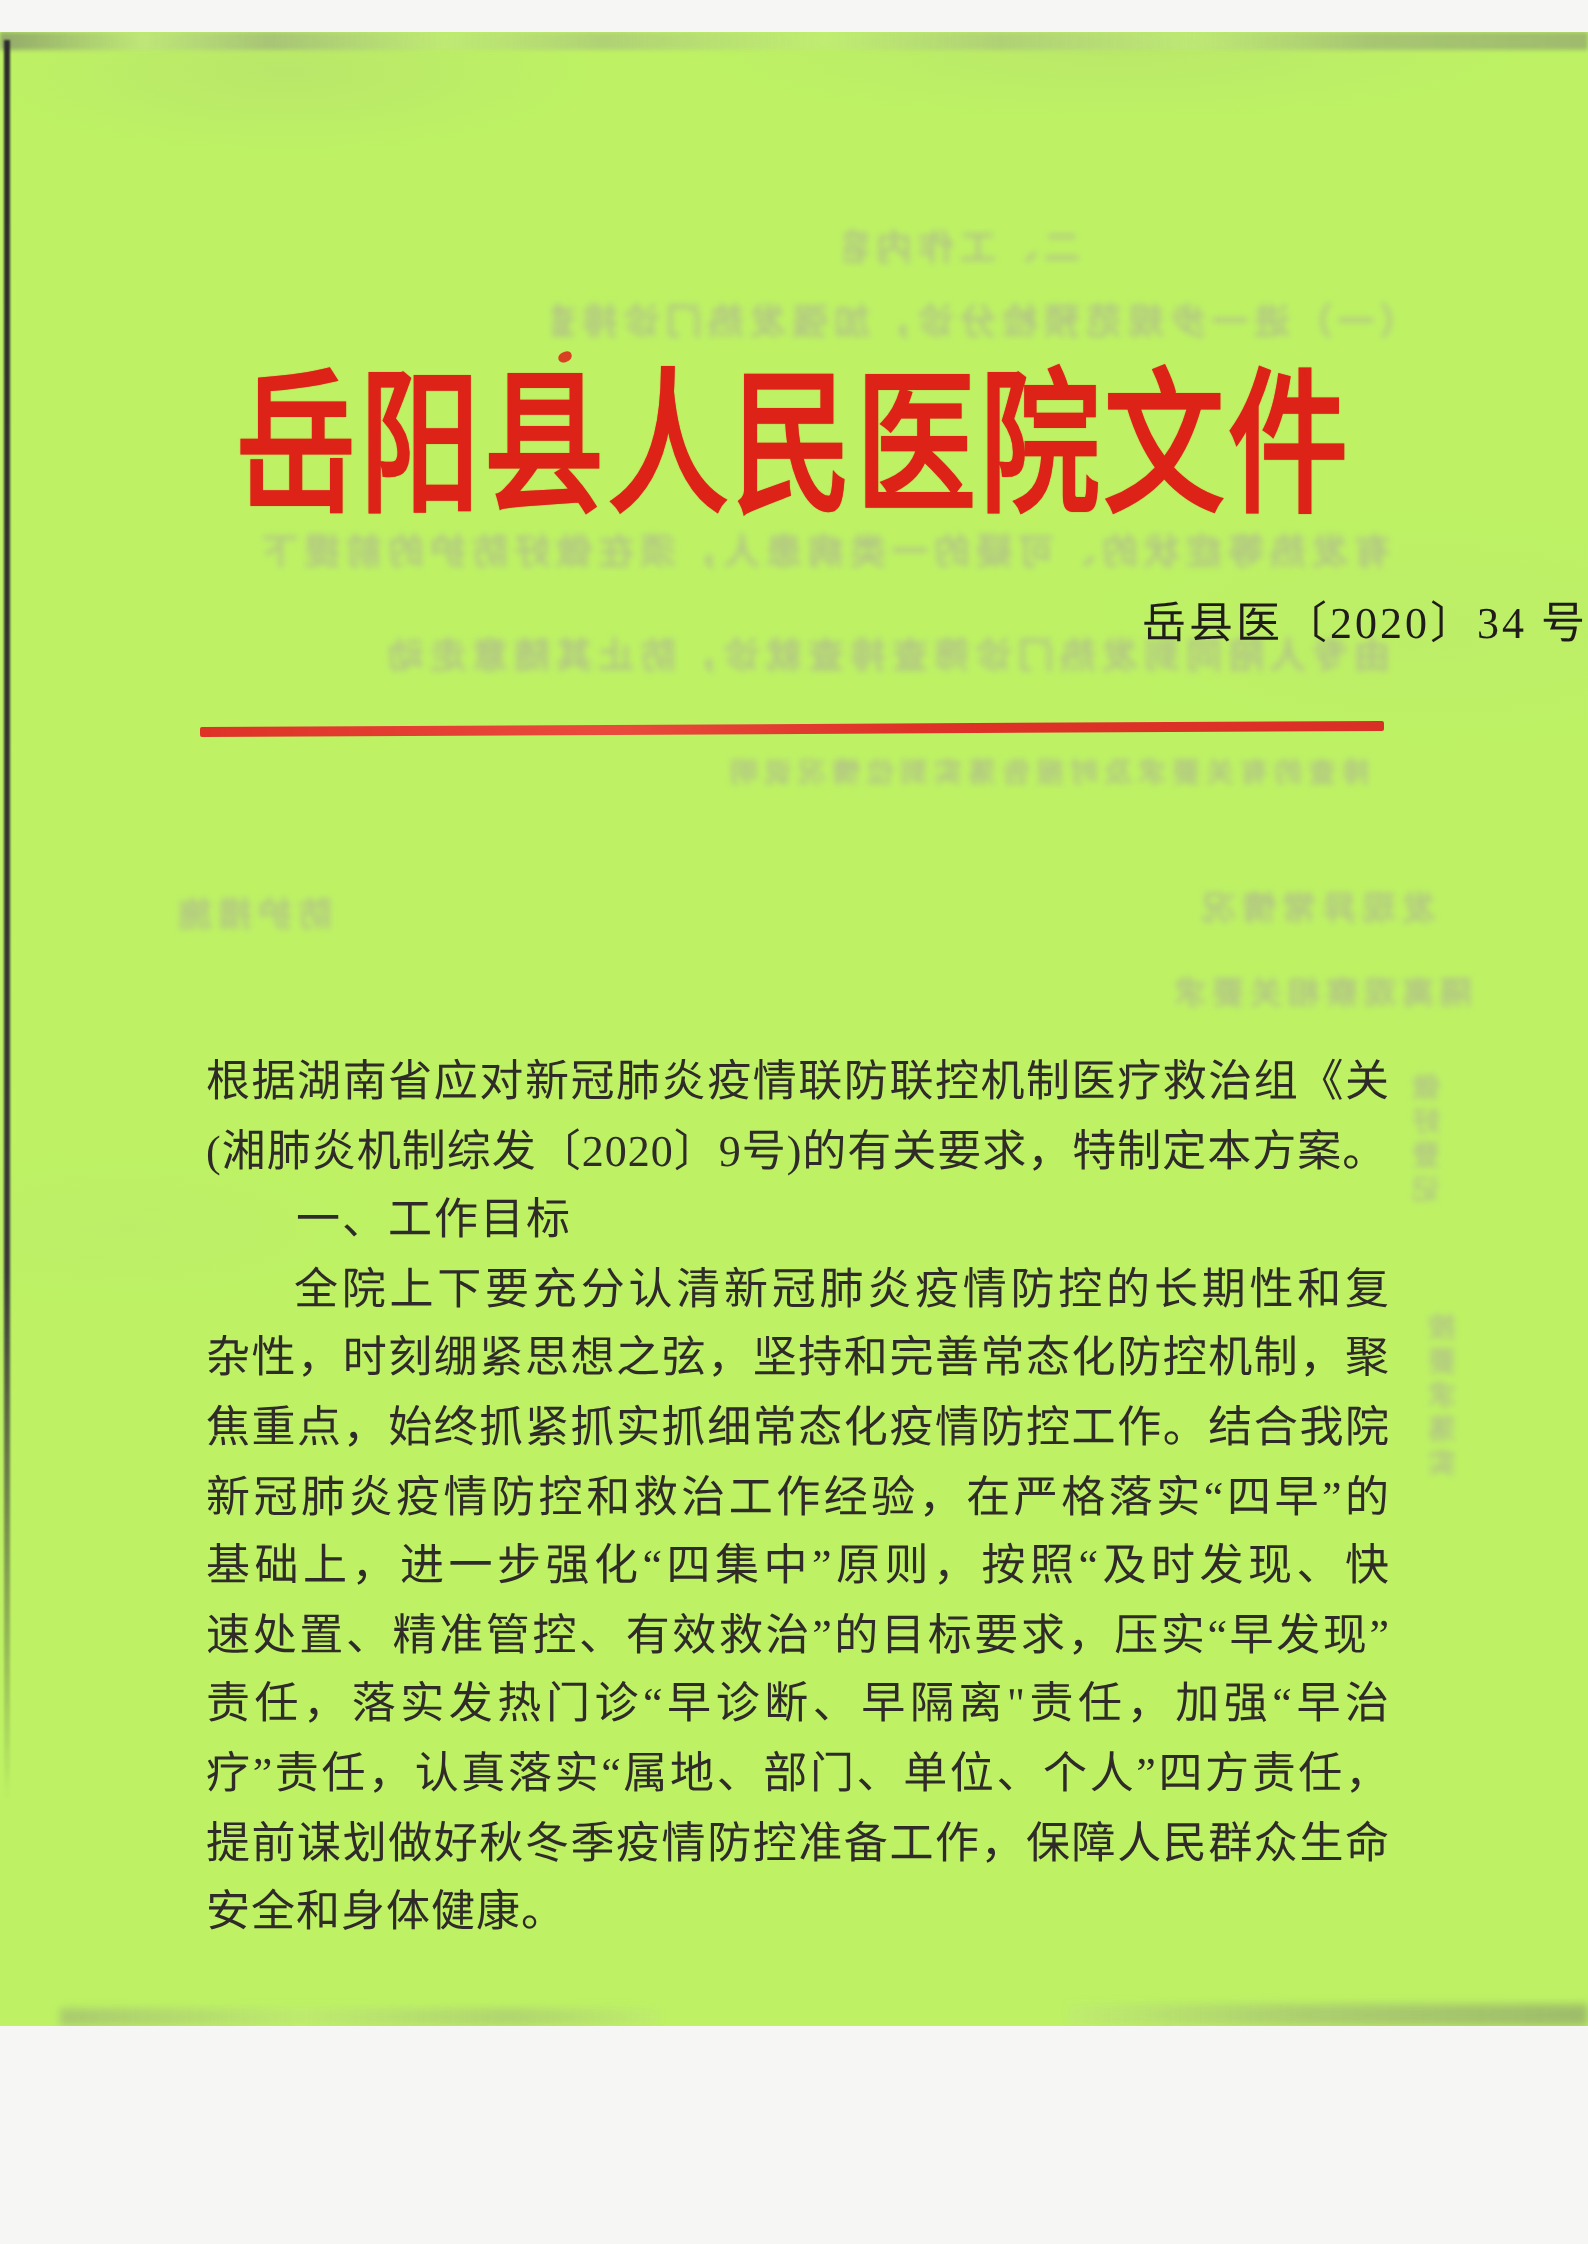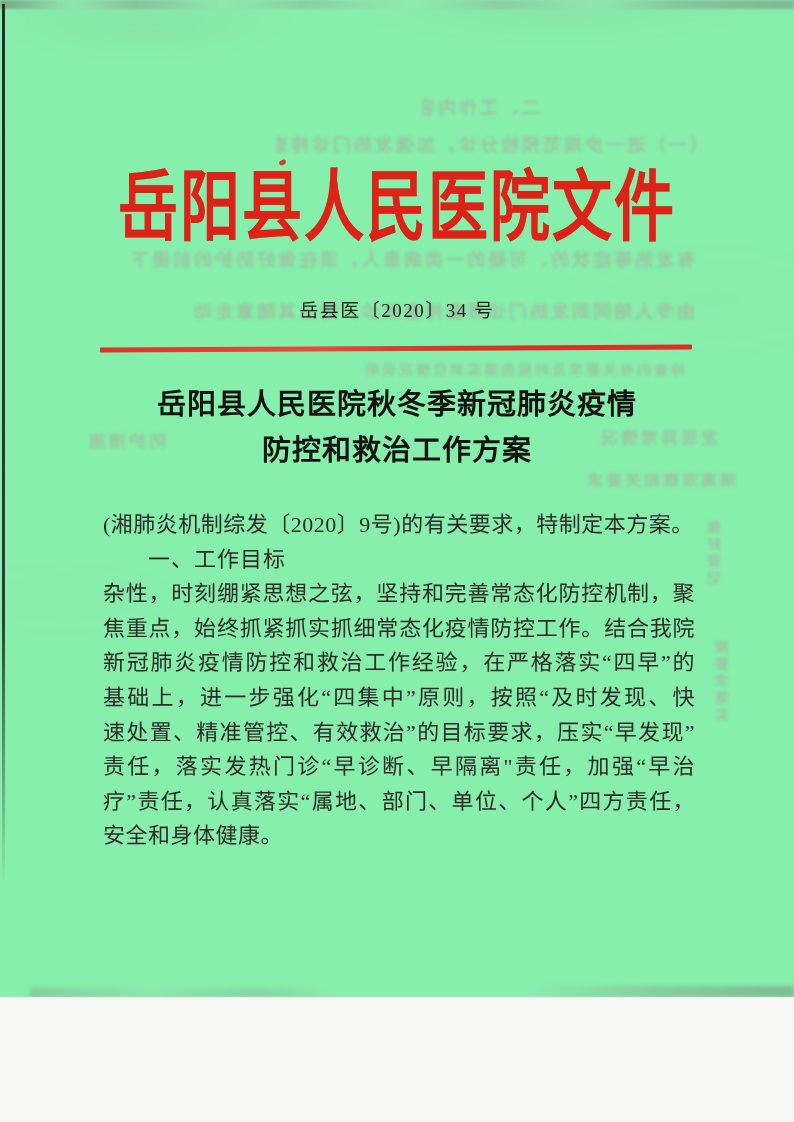--- a/index.html
+++ b/index.html
@@ -1,21 +1,21 @@
 <!DOCTYPE html>
 <html lang="zh-CN"><head>
 <meta charset="utf-8">
 <style>
   html,body { margin:0; padding:0; background:#f6f6f5; }
   * { box-sizing:border-box; }
   .page {
     position:relative;
     width:794px; height:997px;
-    margin:0 auto;
-    background:#86efac;
+    margin:16px auto;
+    background:#bef264;
     overflow:hidden;
     font-family:"Liberation Serif","DejaVu Serif",serif;
   }
   
   .page::before {
     content:""; position:absolute; inset:0; pointer-events:none;
     background:
       radial-gradient(220px 60px at 18% 2%, rgba(150,150,150,.12), transparent 70%),
       radial-gradient(300px 50px at 70% 1%, rgba(150,150,150,.10), transparent 70%),
       radial-gradient(260px 90px at 90% 30%, rgba(170,170,170,.06), transparent 70%),
@@ -52,23 +52,23 @@
   .header-red {
     position:absolute; top:166px; left:0; width:100%; margin:0;
     text-align:center;
     font-size:60px; line-height:64px; font-weight:bold;
     letter-spacing:2px;
     color:var(--header-red,#dd2318);
     transform:scaleY(1.3); transform-origin:50% 0;
     text-shadow:0 0 .5px rgba(221,35,24,.6);
   }
   .doc-number {
-    position:absolute; top:295px; left:0; width:100%;
-    text-align:center;
-    font-size:19px; letter-spacing:1.5px; color:#1f1c1a;
+    position:absolute; top:277px; left:0; width:100%;
+    text-align:right;
+    font-size:22px; letter-spacing:1.5px; color:#1f1c1a;
   }
   .red-rule {
     position:absolute; top:346px; left:100px; width:592px; height:4.5px;
     background:linear-gradient(90deg, var(--rule-red,#de3227) 0%, #e84b3c 35%, var(--rule-red,#de3227) 60%, #d93026 100%);
     border-radius:1px;
     transform:rotate(-0.3deg);
   }
   .doc-title {
     position:absolute; top:381px; left:0; width:100%;
     text-align:center;
@@ -119,37 +119,36 @@
       <div class="bleed vert" style="left: 714px; top: 640px; width: 22px; font-size: 14px;">按要求落实</div>
     </div>
   <div class="red-speck"></div>
 
   <h1 class="header-red">岳阳县人民医院文件</h1>
 
   <div class="doc-number">岳县医〔2020〕34 号</div>
 
   <div class="red-rule"></div>
 
-  <div class="doc-title">
-    <div>岳阳县人民医院秋冬季新冠肺炎疫情</div>
-    <div>防控和救治工作方案</div>
-  </div>
 
   <div class="body-block">
+    <div class="bline">根据湖南省应对新冠肺炎疫情联防联控机制医疗救治组《关</div>
     <div class="bline end">(湘肺炎机制综发〔2020〕9号)的有关要求，特制定本方案。</div>
 
     <div class="bline end heading">一、工作目标</div>
 
+    <div class="bline indent">全院上下要充分认清新冠肺炎疫情防控的长期性和复</div>
     <div class="bline">杂性，时刻绷紧思想之弦，坚持和完善常态化防控机制，聚</div>
     <div class="bline">焦重点，始终抓紧抓实抓细常态化疫情防控工作。结合我院</div>
     <div class="bline">新冠肺炎疫情防控和救治工作经验，在严格落实“四早”的</div>
     <div class="bline">基础上，进一步强化“四集中”原则，按照“及时发现、快</div>
     <div class="bline">速处置、精准管控、有效救治”的目标要求，压实“早发现”</div>
     <div class="bline">责任，落实发热门诊“早诊断、早隔离"责任，加强“早治</div>
     <div class="bline">疗”责任，认真落实“属地、部门、单位、个人”四方责任，</div>
+    <div class="bline">提前谋划做好秋冬季疫情防控准备工作，保障人民群众生命</div>
     <div class="bline end">安全和身体健康。</div>
   </div>
 
   <div class="page-number">1</div>
 
   <div class="smudge smudge-bl"></div>
   <div class="smudge smudge-br"></div>
 
 </div>
 

